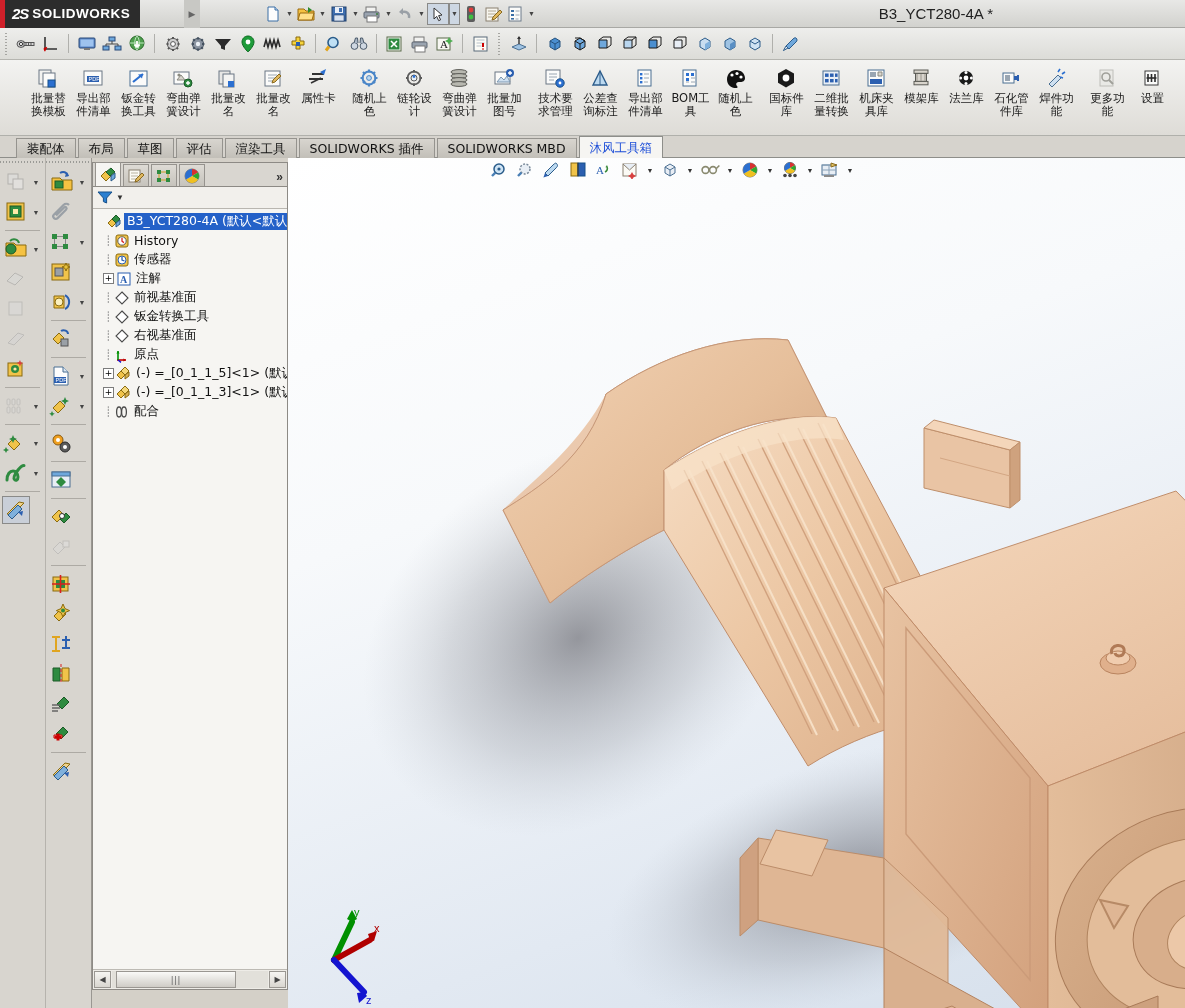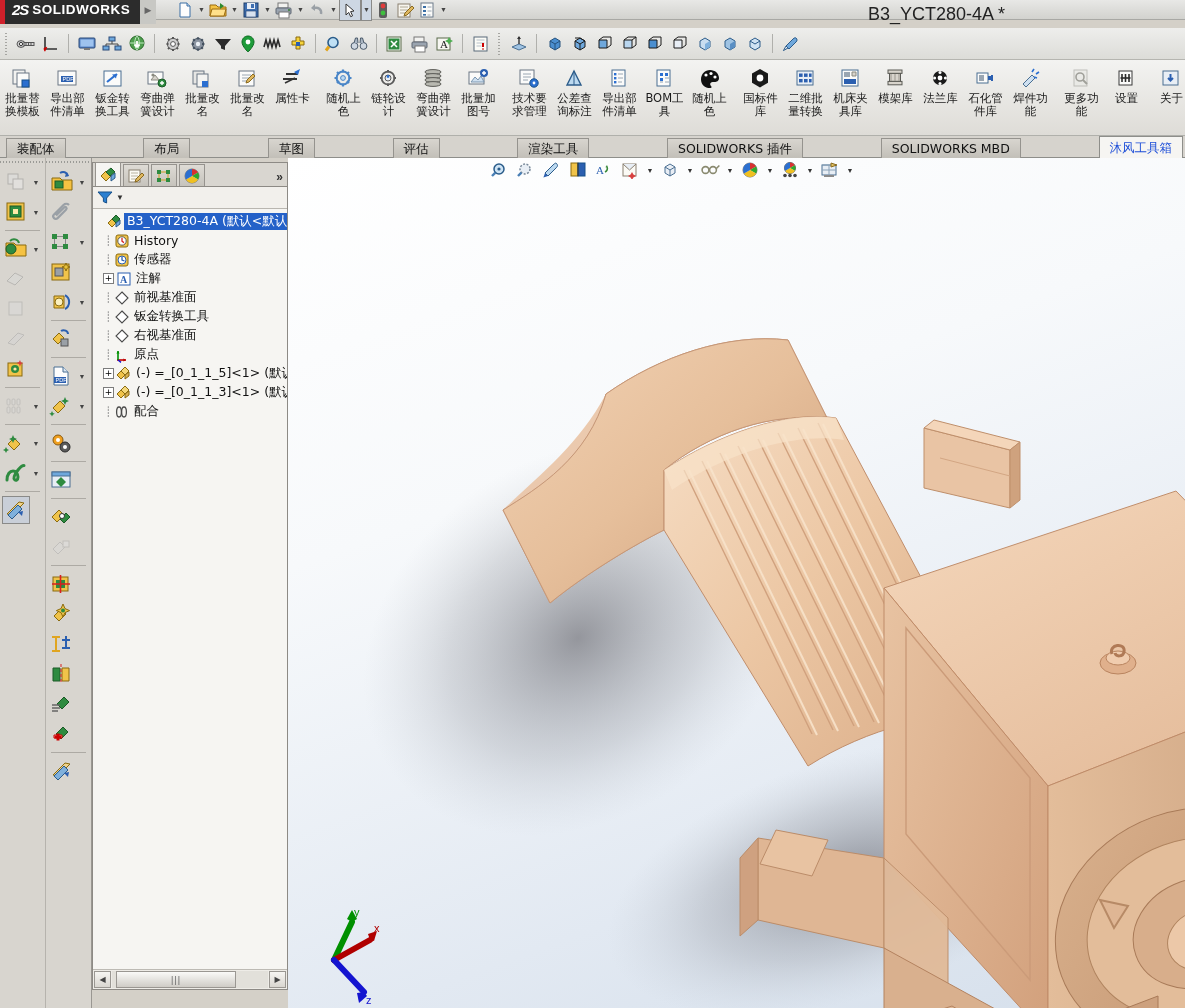--- a/index.html
+++ b/index.html
@@ -8,24 +8,24 @@
     width: 1185px; height: 1008px;
     overflow: hidden;
     font-family: "Liberation Sans", "DejaVu Sans", sans-serif;
     font-size: 12px;
     background: #d4d0c8;
   }
   #app { position: relative; width: 1185px; height: 1008px; }
 
   
   .titlebar {
-    position: absolute; left: 0; top: 0; width: 1185px; height: 20px;
+    position: absolute; left: 0; top: 0; width: 1185px; height: 28px;
     background: linear-gradient(#e8e8e6, #d2d2ce);
     border-bottom: 1px solid #a8a8a4;
-    display: flex; align-items: center;
+    display: flex; align-items: center; gap: 44px;
   }
   .sw-logo {
     width: 140px; height: 28px; background: #2c2c2c;
     display: flex; align-items: center; position: relative;
     border-left: 5px solid #d0202a;
   }
   .sw-logo .mark {
     color: #fff; font-style: italic; font-weight: bold;
     font-size: 15px; margin-left: 7px; letter-spacing: -1px;
   }
@@ -40,22 +40,22 @@
   }
   .qat { display:flex; align-items:center; height:28px; padding-left:18px; gap:0px; }
   .qat .qitem { display:flex; align-items:center; height: 24px; }
   .qat .btn {
     width: 22px; height: 22px; display:flex; align-items:center; justify-content:center;
   }
   .qat .drop { width: 11px; height:22px; display:flex; align-items:center; justify-content:center;
     color:#444; font-size:7px; }
   .qat .sel-box { border:1px solid #8a8a88; background:#cdd7e3; }
   .doc-title {
-    position:absolute; right: 180px; top:0; height:28px; line-height:28px;
-    font-size: 18px; color:#222;margin-left:44px;
+    position:absolute; right: 192px; top:0; height:28px; line-height:28px;
+    font-size: 15px; color:#222;margin-left:44px;
   }
 
   
   .toolbar2 {
     position:absolute; left:0; top:28px; width:1185px; height:32px;
     background: linear-gradient(#eeeeec,#dcdcd8);
     border-bottom: 1px solid #b5b5b0;
     display:flex; align-items:center;
   }
   .grip { width:7px; height:22px; margin:0 3px;
@@ -63,41 +63,41 @@
     background-size: 2px 100%; background-repeat: no-repeat; background-position: 2px 0;
     opacity:.85; }
   .tb-btn { width:25px; height:25px; display:flex; align-items:center; justify-content:center; }
   .tb-sep { width:1px; height:19px; background:#b0b0ac; margin:0 5px; }
 
   
   .ribbon {
     position:absolute; left:0; top:60px; width:1185px; height:76px;
     background: linear-gradient(#f3f3f1,#dedcd7);
     border-bottom:1px solid #b0b0ab;
-    display:flex; align-items:flex-start; padding-top:2px;
+    display:flex; align-items:flex-start; padding-top:2px;padding-left:26px;
   }
   .rib-item {
     width: 45px; height: 72px;
     display:flex; flex-direction:column; align-items:center; padding-top:3px;
     cursor:default;
   }
   .rib-item .ico { height:26px; display:flex; align-items:flex-end; justify-content:center; }
   .rib-item .lbl {
     margin-top:1px; font-size:11.5px; line-height:13px; color:#1a1a1a;
     text-align:center; width:45px; word-break: break-all;
     font-family:"DejaVu Sans","Liberation Sans",sans-serif;
   }
   .rib-sep { width:1px; height:66px; background:#b2b2ad; margin:2px 3px 0 3px; }
 
   
   .tabrow {
     position:absolute; left:0; top:136px; width:1185px; height:22px;
     background:#d6d3cd; border-bottom:1px solid #8e8e8a;
   }
-  .tabs { display:flex; align-items:flex-end; height:22px; padding-left:6px;justify-content:space-between; }
+  .tabs { display:flex; align-items:flex-end; height:22px; padding-left:16px; }
   .tab {
     height:20px; line-height:19px; padding:0 10px; margin-right:2px;
     background: linear-gradient(#d8d5cf,#c2bfb8);
     border:1px solid #95938e; border-bottom:none;
     font-size:12.5px; color:#111; font-family:"DejaVu Sans","Liberation Sans",sans-serif;
   }
   .tab.active {
     background:#f6f5f2; height:22px; line-height:21px;
     border-color:#8e8e8a; color:#1d4ed8;
   }

